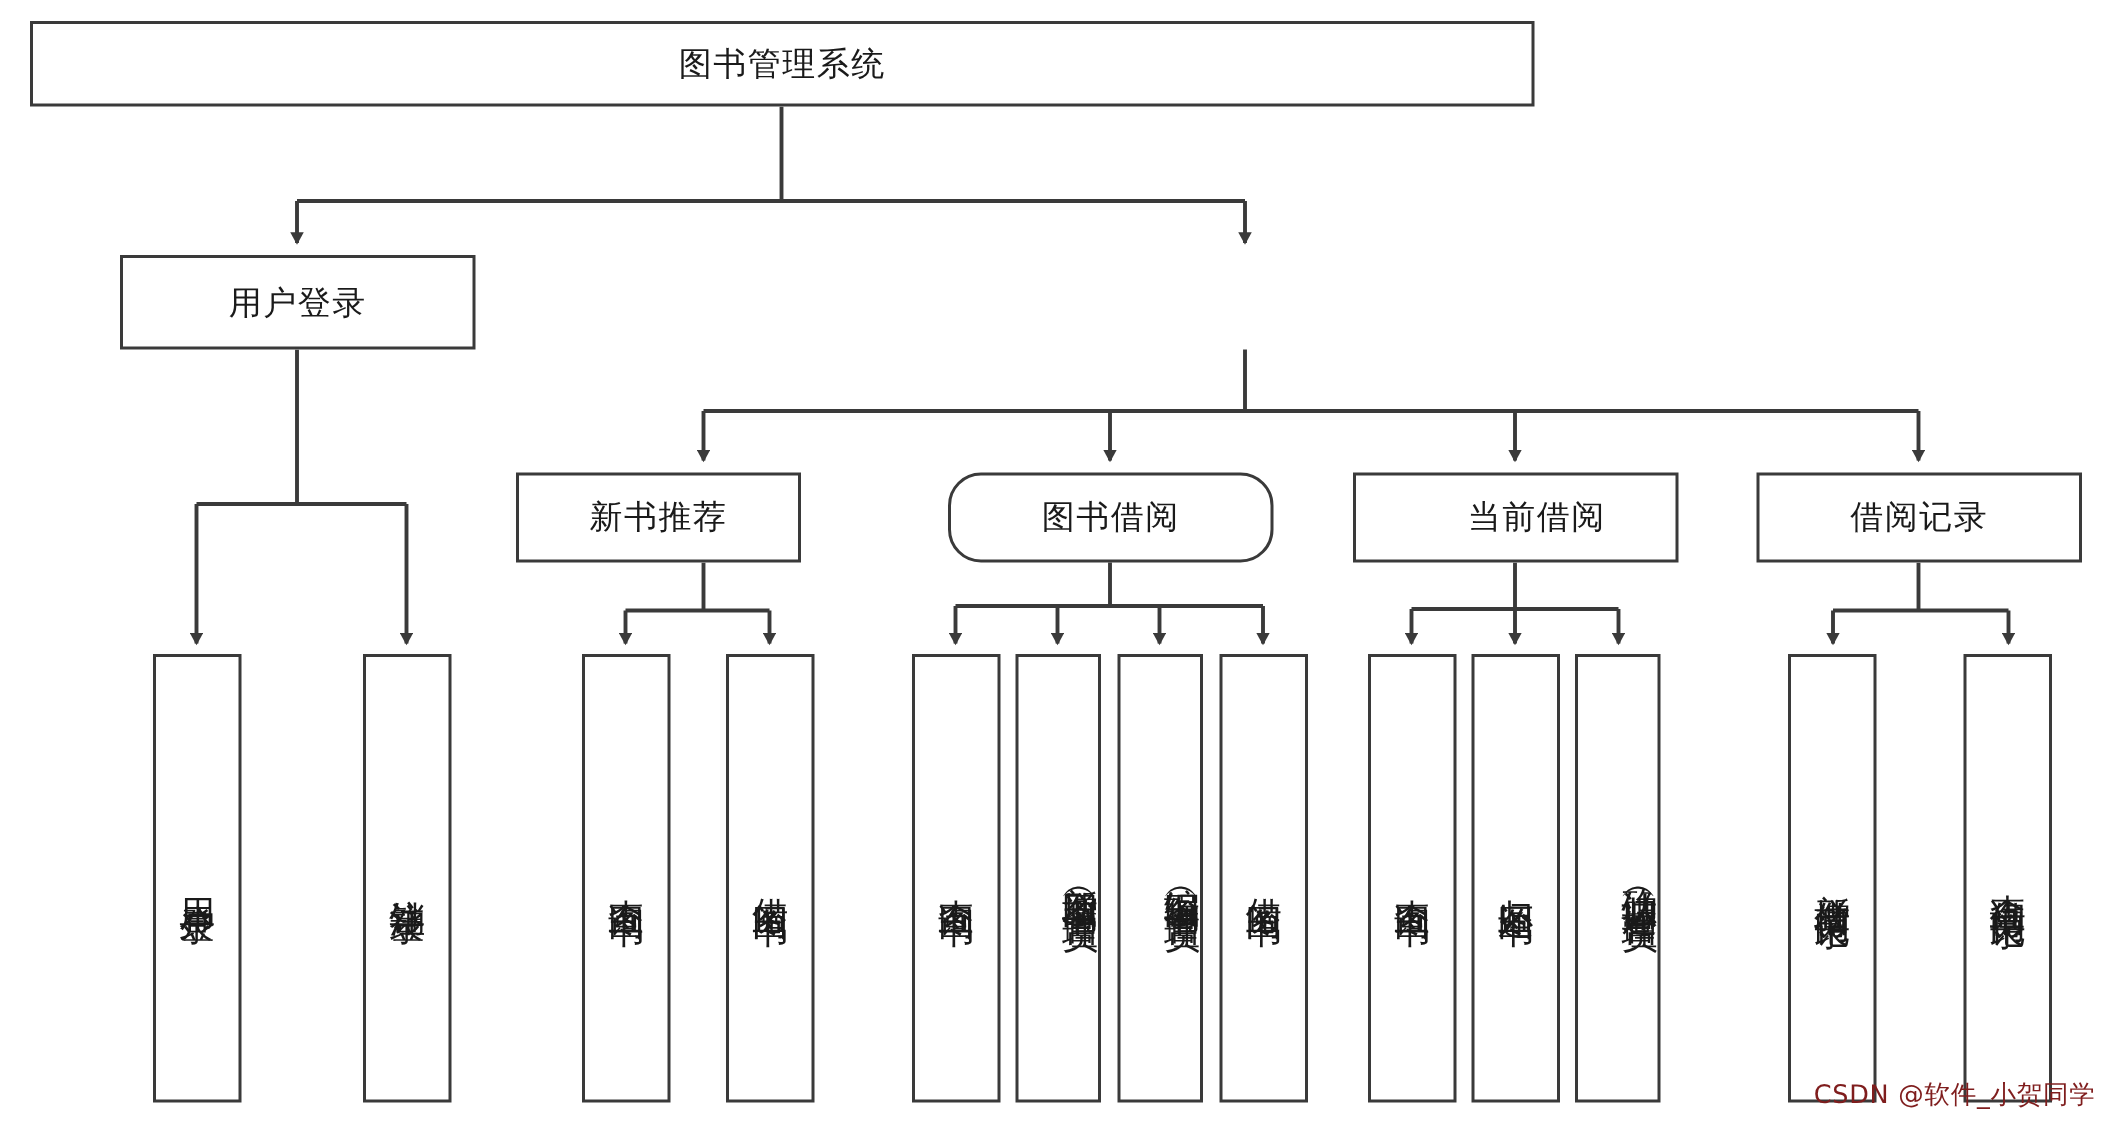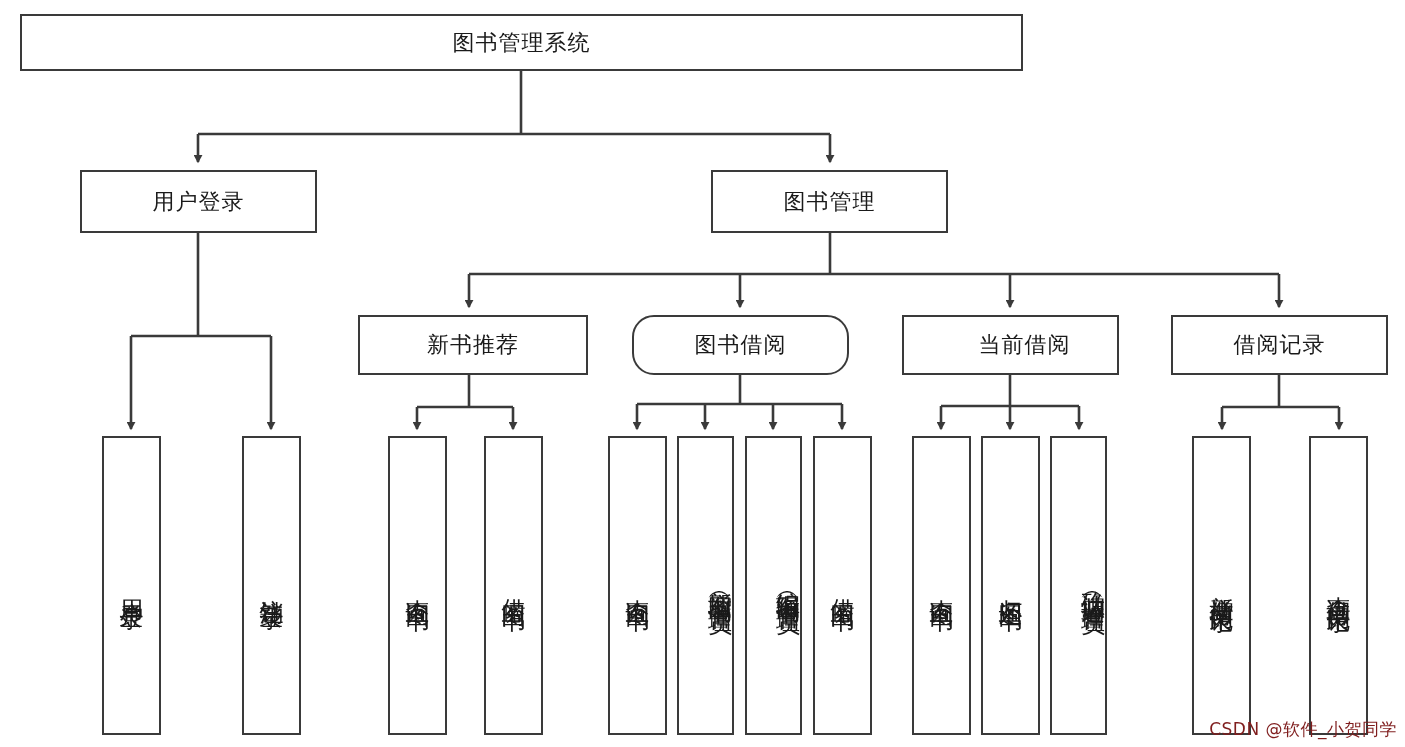--- a/index.html
+++ b/index.html
@@ -127,25 +127,22 @@
     </g>
   </svg>
 
   <div class="node horiz" style="left:20px; top:14px; width:1003px; height:57px;">
     <span class="node-label">图书管理系统</span>
   </div>
 
   <div class="node horiz" style="left:80px; top:170px; width:237px; height:63px;">
     <span class="node-label">用户登录</span>
   </div>
-  <div class="node horiz" style="left:711px; top:170px; width:237px; height:63px;">
-    <span class="node-label">图书管理</span>
-  </div>
 
-  <div class="node horiz" style="left:358px; top:315px; width:230px; height:60px;align-items:center;">
+  <div class="node horiz" style="left:344px; top:315px; width:190px; height:60px;align-items:center;">
     <span class="node-label">新书推荐</span>
   </div>
   <div class="node horiz" style="left:632px; top:315px; width:217px; height:60px;border-radius:22px;">
     <span class="node-label">图书借阅</span>
   </div>
   <div class="node horiz" style="left:902px; top:315px; width:217px; height:60px;padding-left:28px;">
     <span class="node-label">当前借阅</span>
   </div>
   <div class="node horiz" style="left:1171px; top:315px; width:217px; height:60px;">
     <span class="node-label">借阅记录</span>

